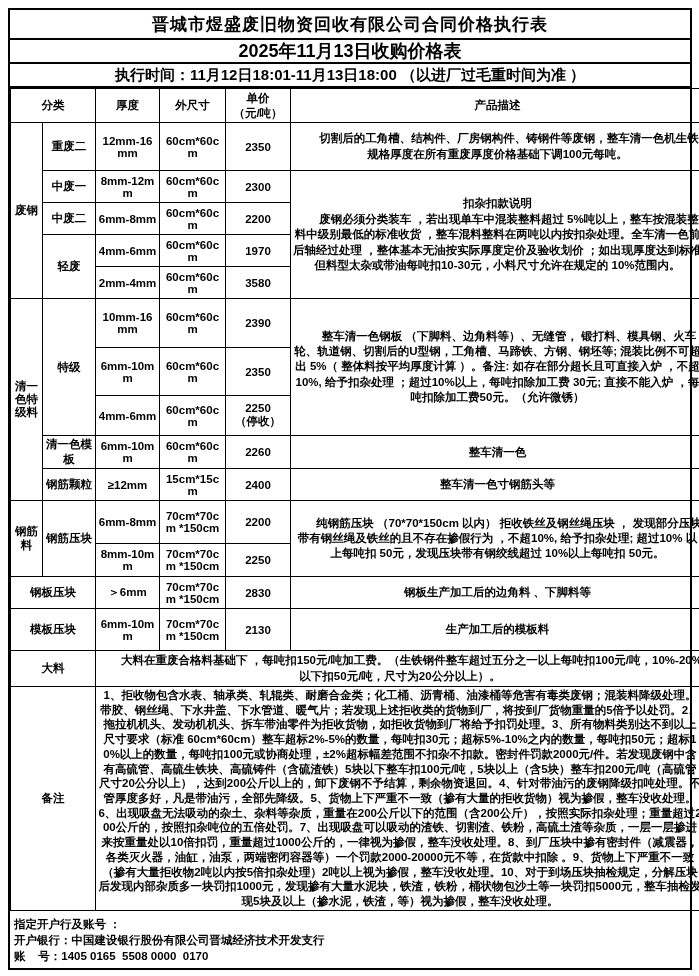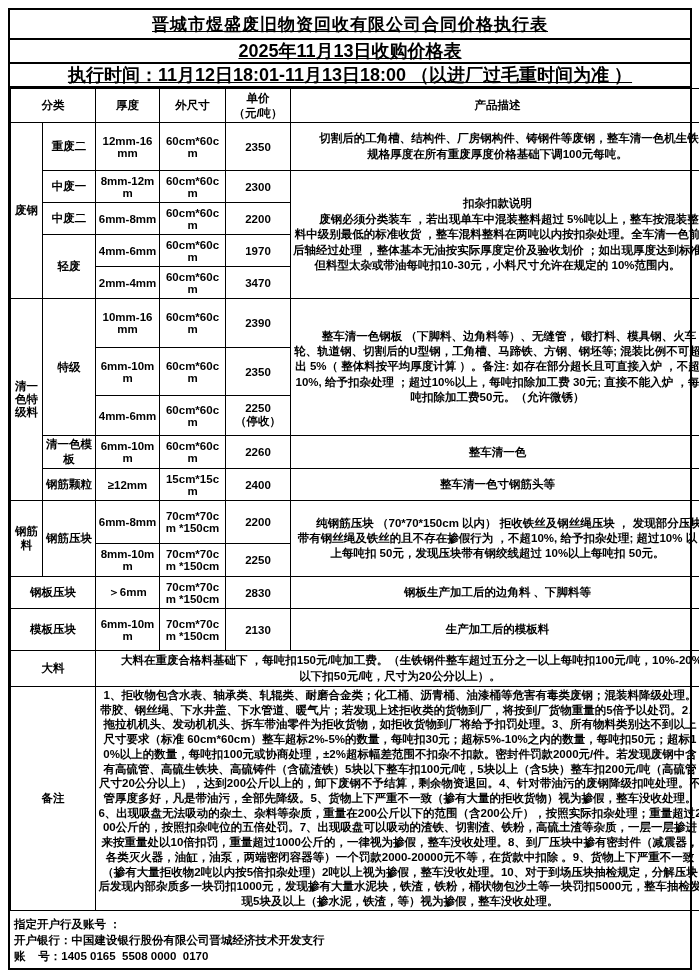--- a/index.html
+++ b/index.html
@@ -1,21 +1,21 @@
 <!DOCTYPE html>
 <html><head>
 <meta charset="utf-8">
 <style>
   html,body{margin:0;padding:0;background:#fff;}
   body{width:699px;height:976px;position:relative;font-family:"Liberation Sans",sans-serif;color:#000;}
   .doc{position:absolute;left:8px;top:8px;width:684px;height:962px;border:2px solid #000;box-sizing:border-box;background:#fff;font-weight:bold;}
-  .hrow{display:flex;align-items:center;justify-content:center;border-bottom:2px solid #000;box-sizing:border-box;text-align:center;text-decoration:underline;}
+  .hrow{display:flex;align-items:center;justify-content:center;border-bottom:2px solid #000;box-sizing:border-box;text-align:center;}
   .title-row{height:30px;font-size:17px;letter-spacing:1px;}
   .sub-row{height:24px;font-size:18px;}
-  .exec-row{height:24px;font-size:18px;}
+  .exec-row{height:24px;font-size:15px;}
   table.main{width:100%;border-collapse:collapse;table-layout:fixed;font-weight:bold;}
   table.main td{border:1px solid #000;text-align:center;vertical-align:middle;padding:1px 2px;font-size:11.5px;overflow:hidden;box-sizing:border-box;word-break:break-all;}
   td.cat{font-size:12.5px;line-height:1.15;margin-top:44px;}
   td.name{font-size:12px;margin-top:29px;}
   td.price{font-size:12px;}
   td.desc{font-size:10.5px;text-align:justify;line-height:1.32;padding:2px 5px;}
   td.desc .indent{text-indent:2em;}
   td.desc-center{font-size:11px;text-align:center;}
   .ded-title{text-align:center;text-indent:0;margin-bottom:1px;}
   td.remarks-body{font-size:10.5px;text-align:justify;line-height:1.28;padding:2px 4px;vertical-align:middle;}
@@ -82,21 +82,21 @@
     </tr>
     <tr style="height:32px">
       <td rowspan="2" class="name">轻废</td>
       <td>4mm-6mm</td>
       <td>60cm*60cm</td>
       <td class="price">1970</td>
     </tr>
     <tr style="height:32px">
       <td>2mm-4mm</td>
       <td>60cm*60cm</td>
-      <td class="price">3470</td>
+      <td class="price">3580</td>
     </tr>
 
     <tr style="height:49px">
       <td rowspan="5" class="cat">清一色特级料</td>
       <td rowspan="3" class="name">特级</td>
       <td>10mm-16mm</td>
       <td>60cm*60cm</td>
       <td class="price">2390</td>
       <td rowspan="3" class="desc">
             <div class="indent">整车清一色钢板 （下脚料、边角料等）、无缝管， 锻打料、模具钢、火车轮、轨道钢、切割后的U型钢，工角槽、马蹄铁、方钢、钢坯等; 混装比例不可超出 5%（ 整体料按平均厚度计算 ）。备注: 如存在部分超长且可直接入炉 ，不超10%, 给予扣杂处理 ；超过10%以上，每吨扣除加工费 30元; 直接不能入炉 ，每吨扣除加工费50元。（允许微锈）</div>

